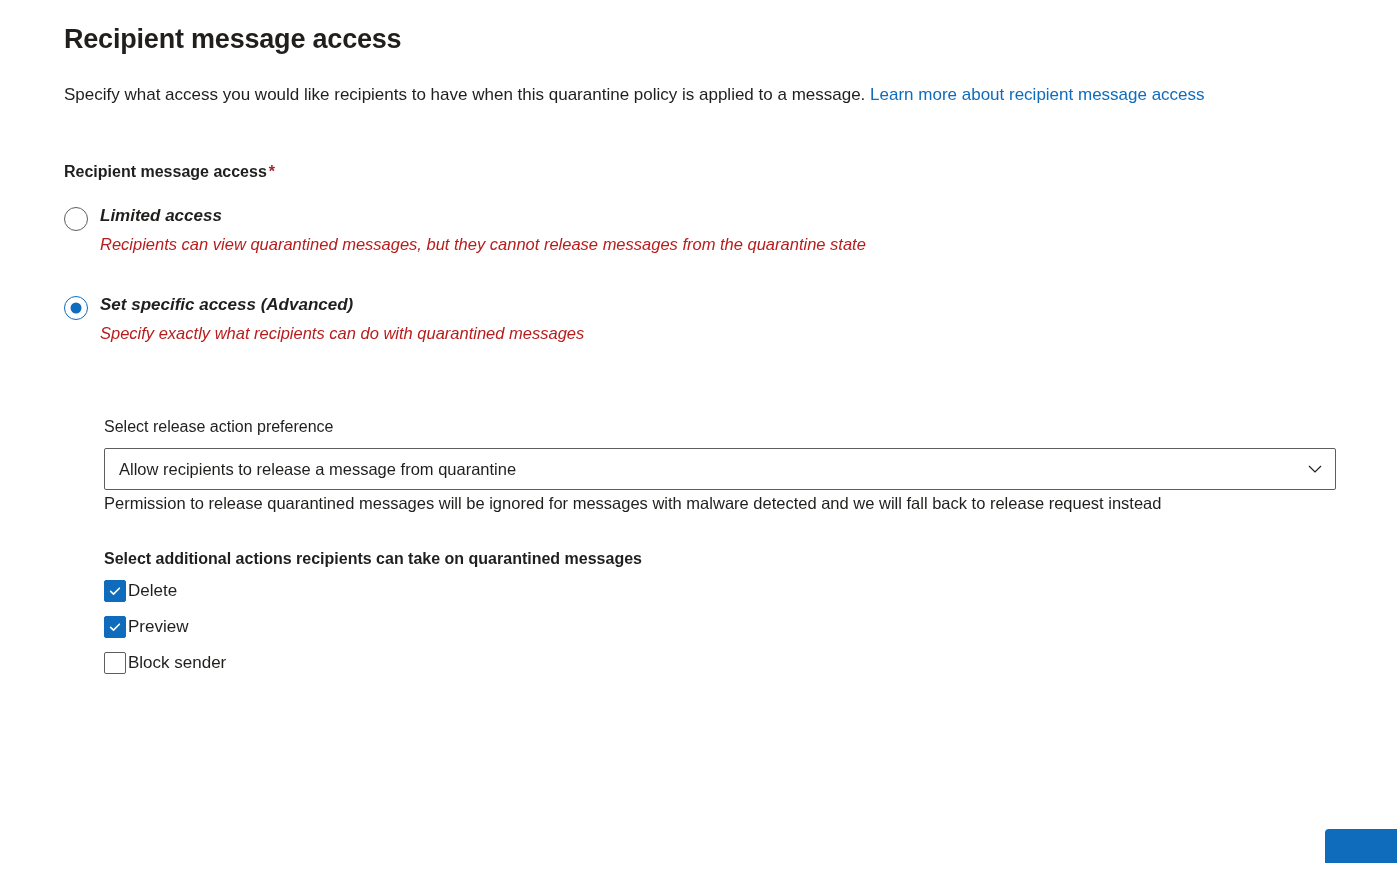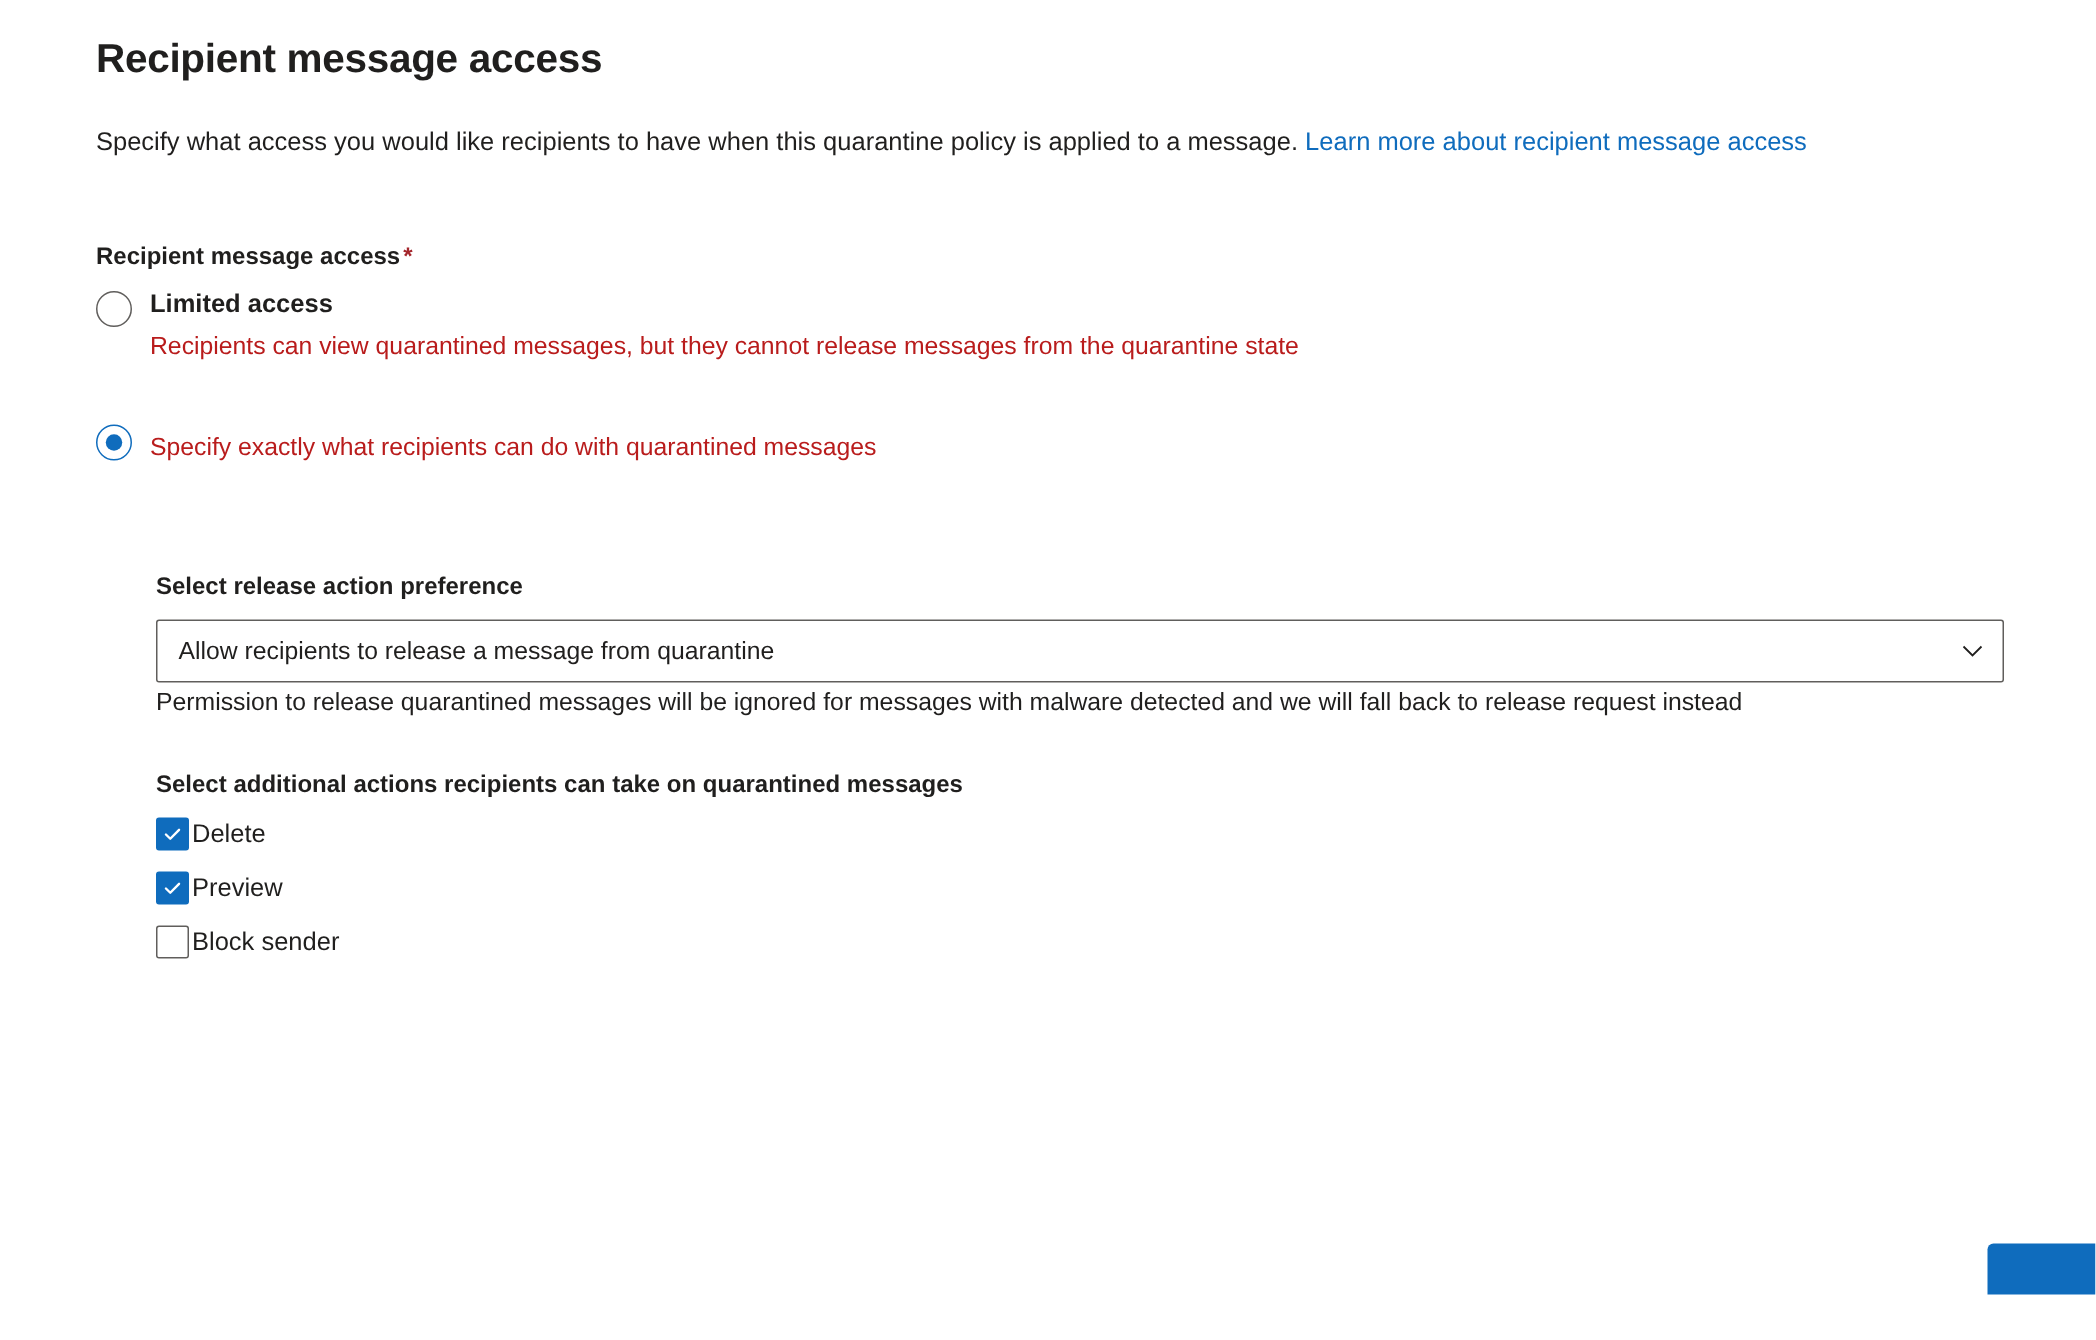--- a/index.html
+++ b/index.html
@@ -50,21 +50,21 @@
     font-size: 16px;
     font-weight: bold;
     color: #201f1e;
   }
   .req {
     color: #a4262c;
     font-weight: bold;
     margin-left: 2px;
   }
 
-  .radio-group { margin-top: 11px; }
+  .radio-group { margin-top: 24px; font-style: italic; }
   .radio-row {
     display: flex;
     align-items: flex-start;
     gap: 12px;
   }
   .radio-row + .radio-row { margin-top: 36px; }
   .radio-outer {
     width: 24px;
     height: 24px;
     border-radius: 50%;
@@ -104,21 +104,21 @@
     margin-top: 5px;
     max-width: 820px;
   }
 
   .advanced-panel {
     margin-top: 72px;
     padding-left: 40px;
   }
   .sub-label {
     font-size: 16px;
-    font-weight: bold;
+    font-weight: normal;
     color: #201f1e;
   }
   .dropdown {
     margin-top: 12px;
     height: 42px;
     width: 1232px;
     max-width: 100%;
     border: 1px solid #605e5c;
     border-radius: 2px;
     background: #ffffff;
@@ -207,20 +207,21 @@
         <span class="radio-outer"></span>
         <span class="radio-texts">
           <span class="radio-title" style="display:block;">Limited access</span>
           <span class="radio-desc" style="display:block;">Recipients can view quarantined messages, but they cannot release messages from the quarantine state</span>
         </span>
       </div>
 
       <div class="radio-row">
         <span class="radio-outer checked"></span>
         <span class="radio-texts">
+          <span class="radio-title" style="display:block;">Set specific access (Advanced)</span>
           <span class="radio-desc" style="display:block;">Specify exactly what recipients can do with quarantined messages</span>
         </span>
       </div>
 
     </div>
 
     <div class="advanced-panel">
 
       <div class="sub-label">Select release action preference</div>
 

